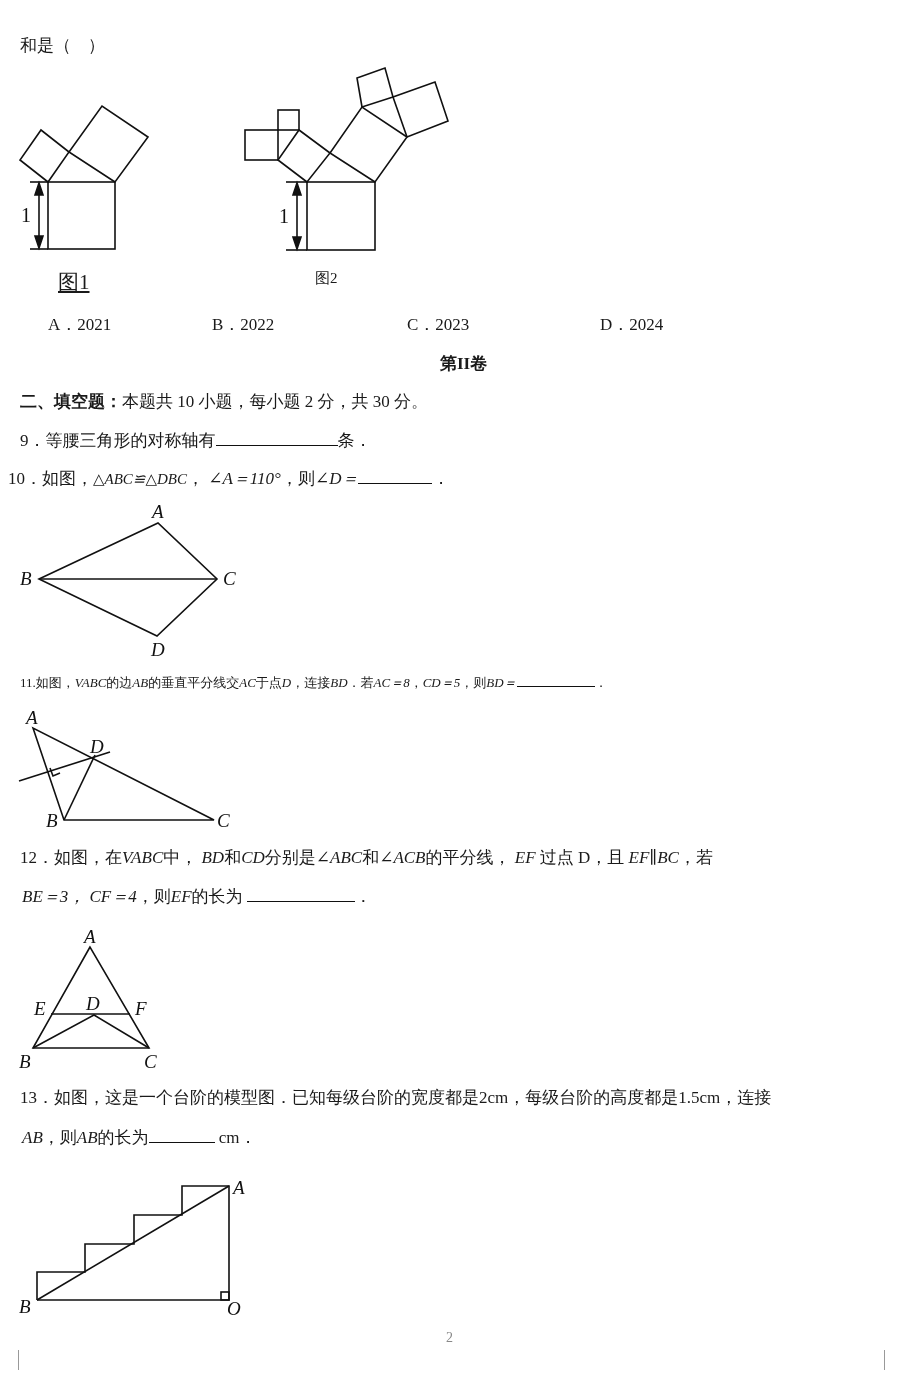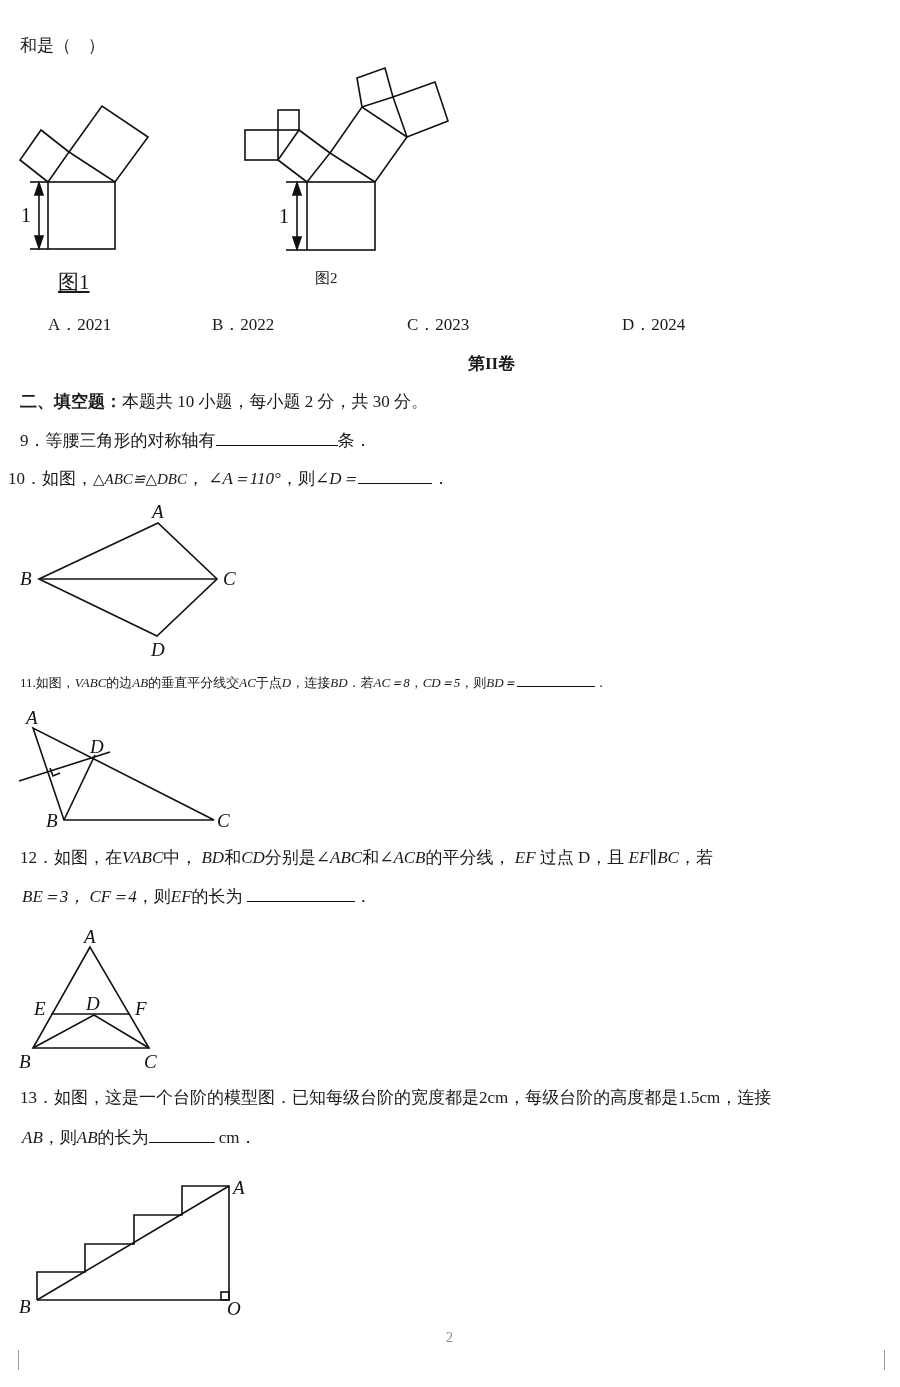--- a/index.html
+++ b/index.html
@@ -53,23 +53,23 @@
   <rect x="278" y="110" width="21" height="20"></rect>
 
   <polygon points="362,107 357,78 385,68 393,97"></polygon>
   <polygon points="407,137 393,97 435,82 448,121"></polygon>
 </svg>
 <div class="t" style="left:315px;top:268px;font-size:15px;">图2</div>
 
 <div class="t" style="left:48px;top:315px;"><span>A．</span><span>2021</span></div>
 <div class="t" style="left:212px;top:315px;font-family:Liberation Serif, serif;"><span>B．</span><span>2022</span></div>
 <div class="t" style="left:407px;top:315px;"><span>C．</span><span>2023</span></div>
-<div class="t" style="left:622px;top:315px;"><span>D．</span><span>2024</span></div>
+<div class="t" style="left:600px;top:315px;"><span>D．</span><span>2024</span></div>
 
-<div class="t b" style="left:440px;top:354px;margin-left:28px;">第II卷</div>
+<div class="t b" style="left:440px;top:354px;">第II卷</div>
 
 <div class="t" style="left:20px;top:392px;">
   <span class="b">二、填空题：</span><span>本题共 10 小题，每小题 2 分，共 30 分。</span>
 </div>
 
 <div class="t" style="left:20px;top:430px;">
   <span>9．</span><span>等腰三角形的对称轴有</span><span class="blank" style="width:122px;"></span><span>条．</span>
 </div>
 
 <div class="t" style="left:8px;top:468px;">

